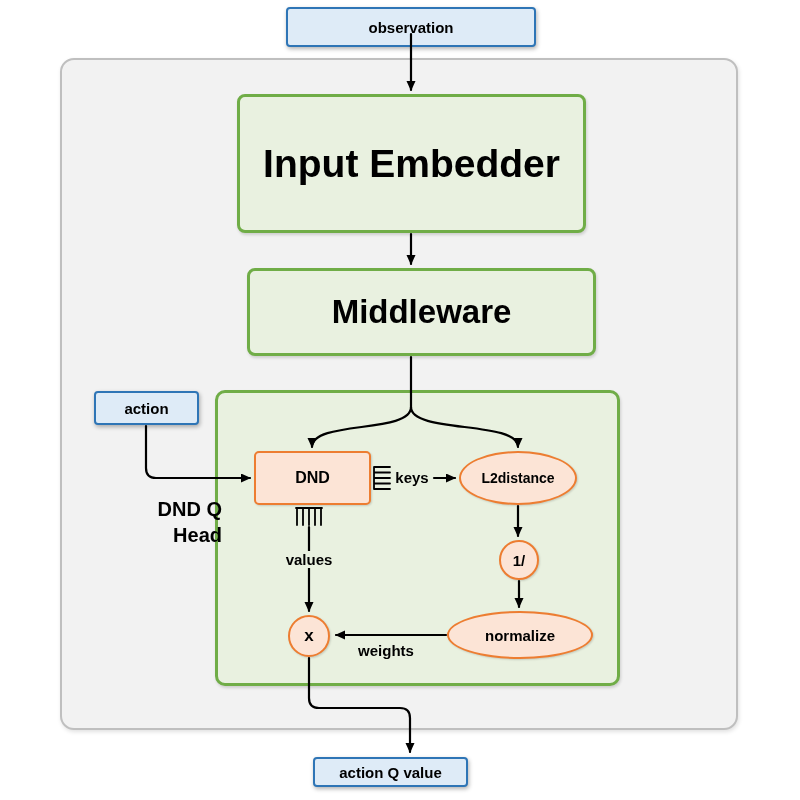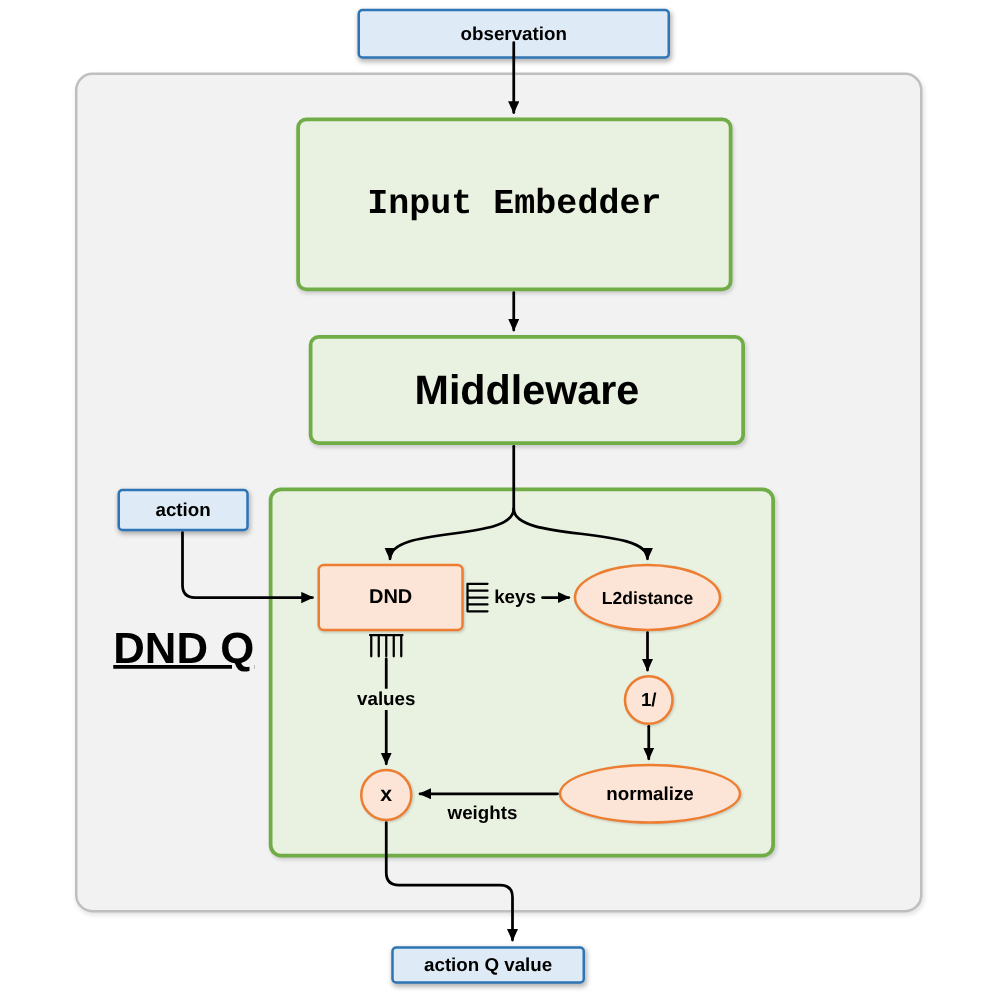--- a/index.html
+++ b/index.html
@@ -12,21 +12,21 @@
 
   .panel-green{position:absolute;background:var(--green-fill,#E9F1E0);
     border:3px solid var(--green-border,#70AD47);border-radius:10px;box-sizing:border-box;
     box-shadow:1px 2px 3px rgba(0,0,0,.15);}
   #dnd-head-panel{left:215px;top:390px;width:405px;height:296px;z-index:1;}
 
   .node-green{position:absolute;display:flex;align-items:center;justify-content:center;
     background:var(--green-fill,#E9F1E0);border:3px solid var(--green-border,#70AD47);
     border-radius:8px;font-weight:bold;box-sizing:border-box;z-index:2;
     box-shadow:1px 2px 3px rgba(0,0,0,.15);}
-  #input-embedder{left:237px;top:94px;width:349px;height:139px;font-size:28px;font-family:Liberation Mono, monospace;}
+  #input-embedder{left:237px;top:94px;width:349px;height:139px;font-size:39px;}
   #middleware{left:247px;top:268px;width:349px;height:88px;font-size:33px;}
 
   .node-blue{position:absolute;display:flex;align-items:center;justify-content:center;
     background:var(--blue-fill,#DEEBF7);border:2.5px solid var(--blue-border,#2E75B6);
     border-radius:4px;font-weight:bold;font-size:15px;box-sizing:border-box;z-index:2;
     box-shadow:1px 2px 4px rgba(0,0,0,.3);}
   #observation{left:286px;top:7px;width:250px;height:40px;}
   #action{left:94px;top:391px;width:105px;height:34px;}
   #action-q-value{left:313px;top:757px;width:155px;height:30px;}
 
@@ -34,22 +34,22 @@
     background:var(--orange-fill,#FCE4D6);border:2.5px solid var(--orange-border,#ED7D31);
     font-weight:bold;font-size:15px;box-sizing:border-box;z-index:2;text-align:center;
     box-shadow:1px 1px 2px rgba(0,0,0,.15);}
   #dnd{left:254px;top:451px;width:117px;height:54px;border-radius:5px;font-size:16px;}
   #l2-distance{left:459px;top:451px;width:118px;height:54px;border-radius:50%;font-size:14px;
     line-height:1.2;}
   #reciprocal{left:499px;top:540px;width:40px;height:40px;border-radius:50%;}
   #normalize{left:447px;top:611px;width:146px;height:48px;border-radius:50%;}
   #multiply{left:288px;top:615px;width:42px;height:42px;border-radius:50%;font-size:17px;}
 
-  #head-label{position:absolute;left:72px;top:496px;width:150px;text-align:center;
-    font-size:35px;font-weight:bold;line-height:1.3;z-index:2;color:#000;text-decoration:underline;}
+  #head-label{position:absolute;left:72px;top:496px;width:150px;text-align:right;
+    font-size:20px;font-weight:bold;line-height:1.3;z-index:2;color:#000;}
 
   .edge-label{position:absolute;font-weight:bold;font-size:15px;z-index:4;text-align:center;}
   .edge-label.on-line{background:var(--green-fill,#E9F1E0);}
   #keys-label{left:392px;top:469px;width:40px;}
   #values-label{left:277px;top:551px;width:64px;}
   #weights-label{left:351px;top:642px;width:70px;}
 
   #arrows{position:absolute;left:0;top:0;width:800px;height:800px;z-index:3;pointer-events:none;}
   #arrows .edge{fill:none;stroke:var(--arrow,#000);stroke-width:2.2;
     stroke-linecap:round;stroke-linejoin:round;}
@@ -71,20 +71,21 @@
   <div class="node-green" id="input-embedder">
     <span>Input Embedder</span>
   </div>
 
   <div class="node-green" id="middleware">
     <span>Middleware</span>
   </div>
 
   <div id="head-label">
     <div>DND Q</div>
+    <div>Head</div>
   </div>
 
   <div class="node-blue" id="action">
     <span>action</span>
   </div>
 
   <div class="node-orange" id="dnd">
     <span>DND</span>
   </div>
 

